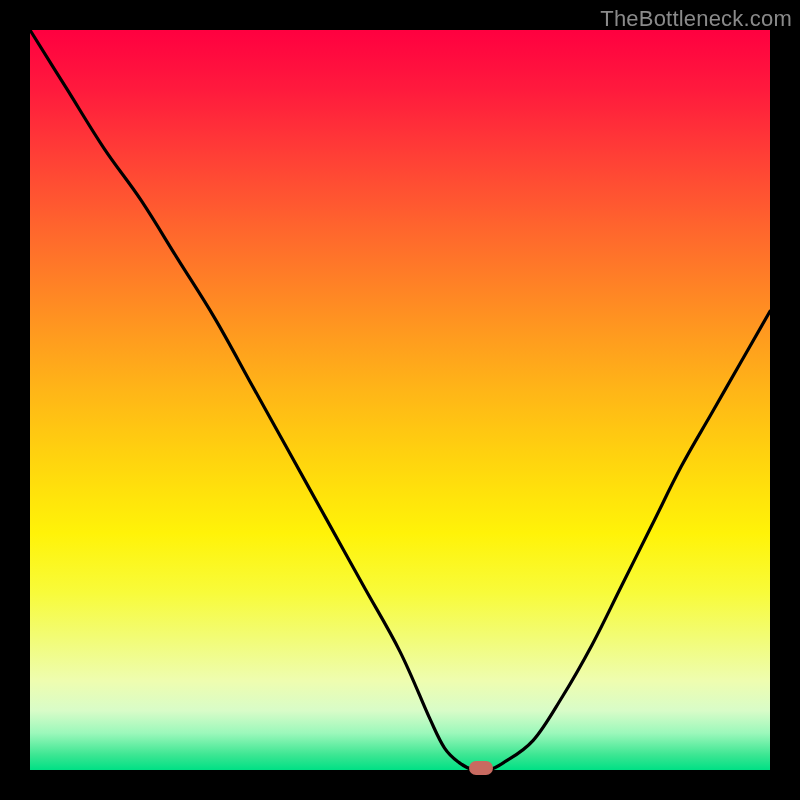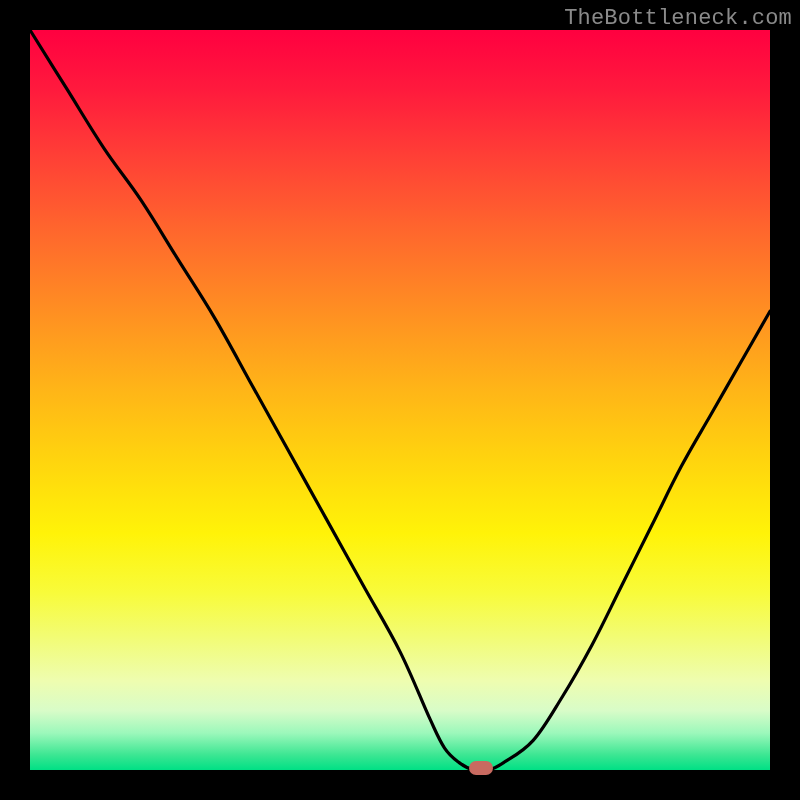--- a/index.html
+++ b/index.html
@@ -9,21 +9,20 @@
     height: 800px;
     background: #000;
     font-family: Arial, Helvetica, sans-serif;
     overflow: hidden;
   }
   .frame {
     position: relative;
     width: 800px;
     height: 800px;
     background: #000;
-    font-family: Liberation Mono, monospace;
   }
   .plot-area {
     position: absolute;
     left: 30px;
     top: 30px;
     width: 740px;
     height: 740px;
     background: linear-gradient(to bottom,
       #ff0040 0%,
       #ff1a3d 8%,

